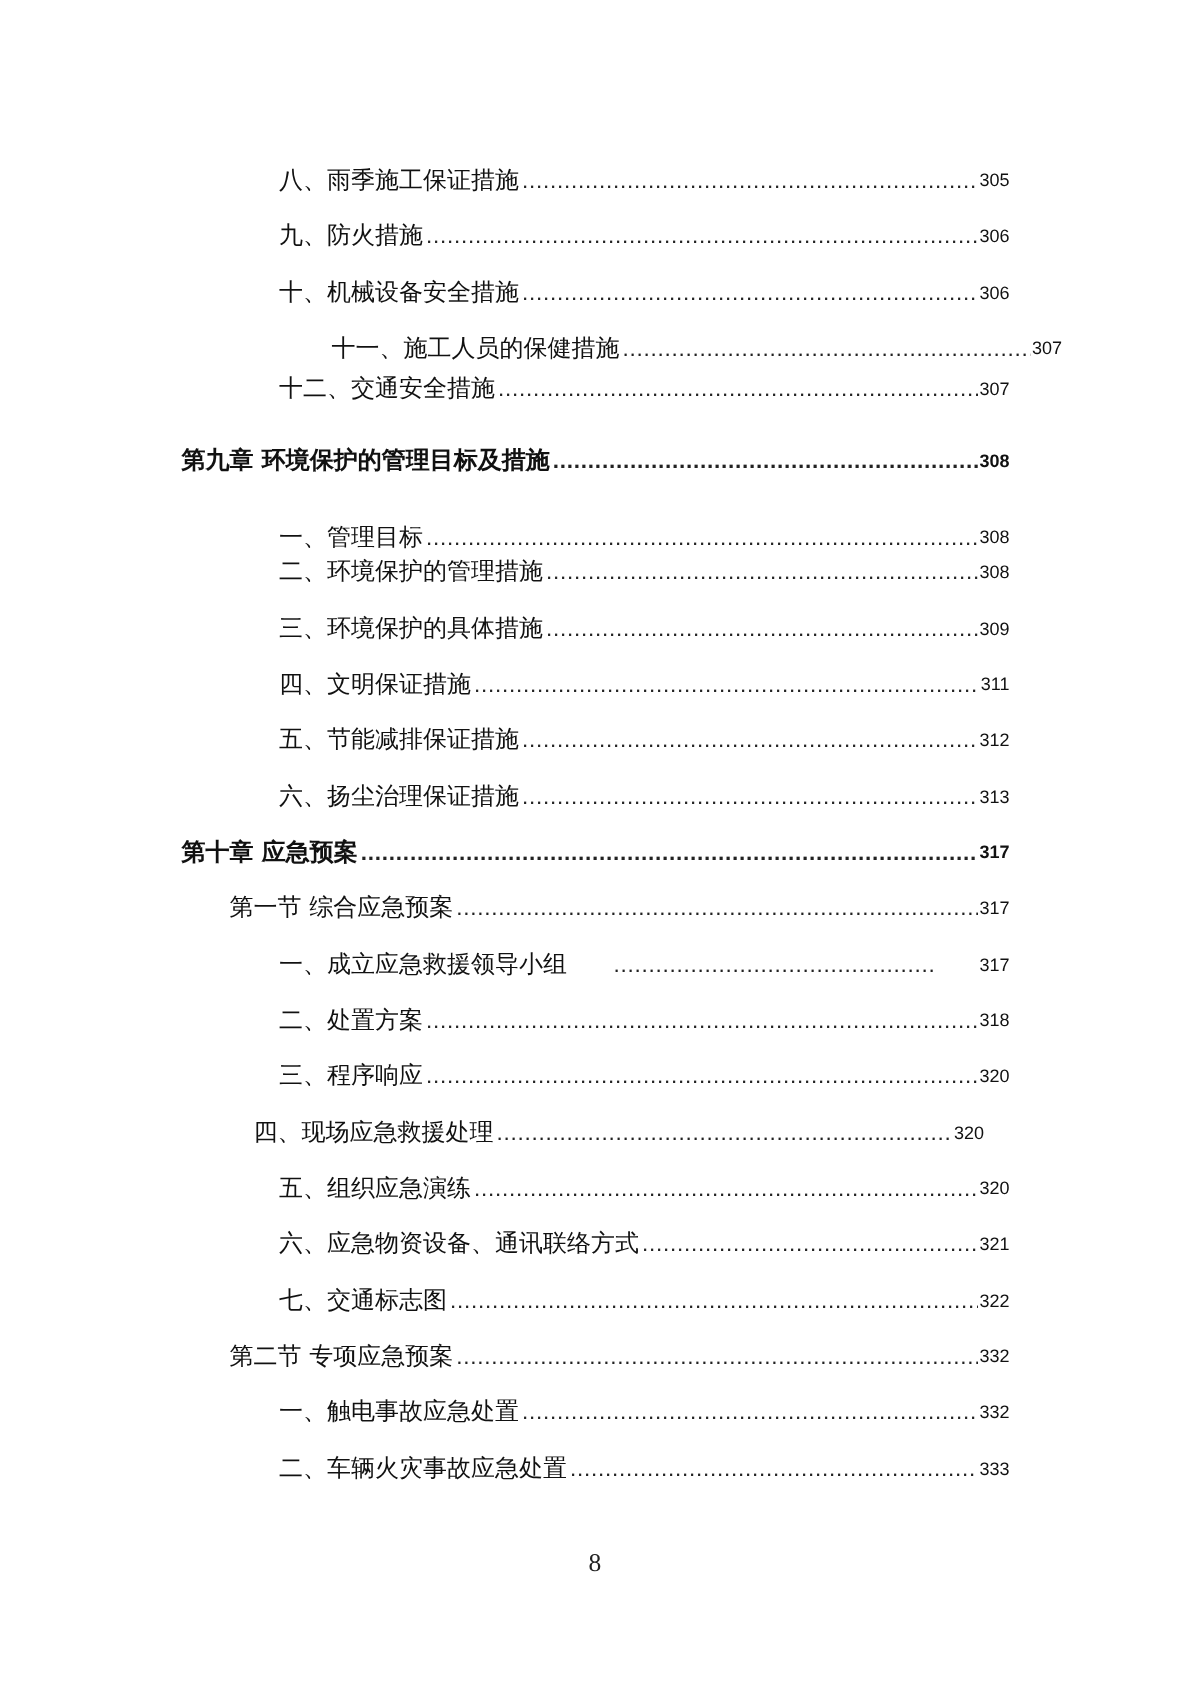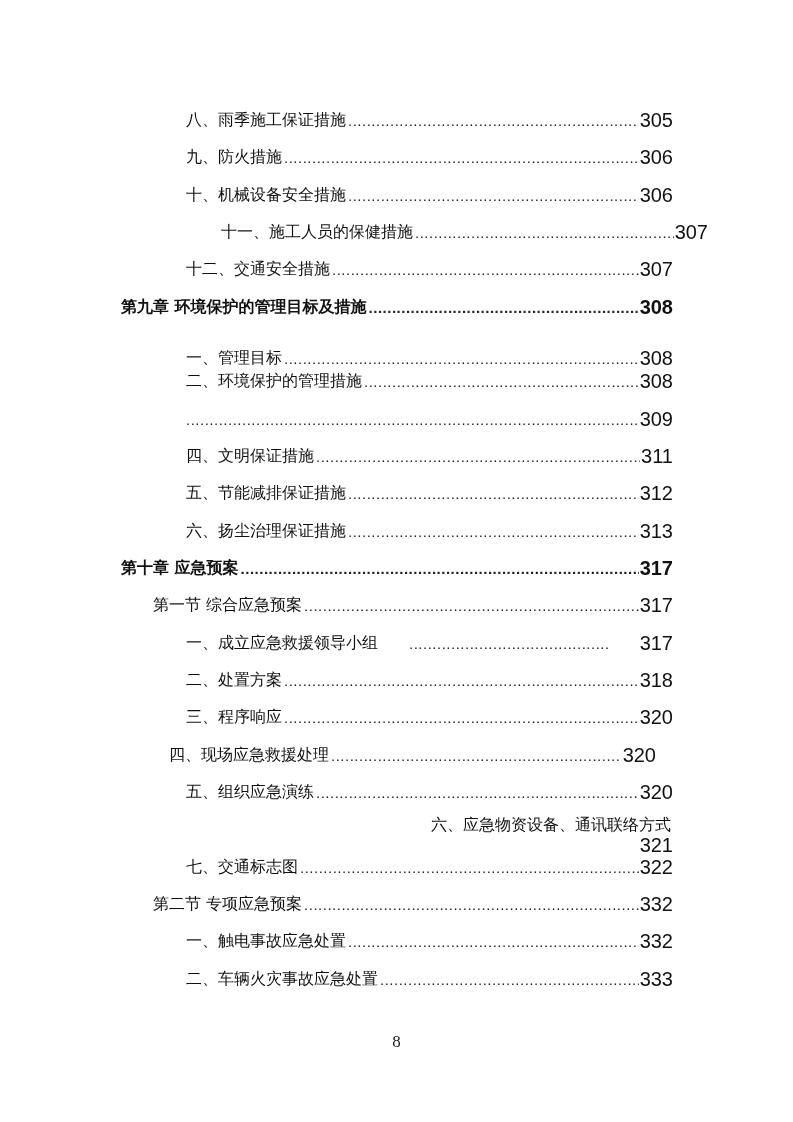--- a/index.html
+++ b/index.html
@@ -2,21 +2,21 @@
 <html><head>
 <meta charset="utf-8">
 <style>
   html, body { margin:0; padding:0; background:#ffffff; }
   body { width:793px; height:1122px; position:relative; overflow:hidden; color:#111; }
   .toc { position:absolute; left:0; top:0; width:793px; }
   .row { position:absolute; left:0; width:793px; height:24px; display:flex; align-items:flex-end; font-family:"DejaVu Sans", "Liberation Sans", sans-serif; font-size:16px; line-height:20px; }
   .row .title { white-space:nowrap; padding-right:2px; }
   .row .dots { flex:1; overflow:hidden; white-space:nowrap; letter-spacing:0.5px; color:#222; font-family:"Liberation Sans", sans-serif; font-size:15px; line-height:18px; }
   .row .dots::before { content:"...................................................................................................................................................................................................."; }
-  .row .page { font-family:"Liberation Sans", sans-serif; font-size:20px; padding-left:1px; }
+  .row .page { font-family:"Liberation Sans", sans-serif; font-size:12px; padding-left:1px; }
   .lvl-chapter { font-weight:bold; }
   .lvl-chapter .dots { font-weight:bold; }
   .lvl-chapter .page { font-weight:bold; }
   .footer { position:absolute; top:1032px; left:0; width:793px; text-align:center; font-family:"Liberation Serif", serif; font-size:17px; color:#222; }
 </style>
 </head>
 <body>
 
 <div class="toc">
   <div class="row lvl-item" style="top: 106px; left: 186px; width: 487px;">
@@ -32,41 +32,42 @@
   <div class="row lvl-item" style="top: 181px; left: 186px; width: 487px;">
       <span class="title">十、机械设备安全措施</span>
       <span class="dots"></span>
       <span class="page">306</span>
     </div>
   <div class="row lvl-item" style="top: 218px; left: 186px; width: 487px; margin-left: 35px;">
       <span class="title">十一、施工人员的保健措施</span>
       <span class="dots"></span>
       <span class="page">307</span>
     </div>
-  <div class="row lvl-item" style="top: 255px; left: 186px; width: 487px;">
+  <div class="row lvl-item" style="top: 245px; left: 186px; width: 487px;">
       <span class="title">十二、交通安全措施</span>
       <span class="dots"></span>
       <span class="page">307</span>
     </div>
   <div class="row lvl-chapter" style="top: 293px; left: 121px; width: 552px;">
       <span class="title">第九章  环境保护的管理目标及措施</span>
       <span class="dots"></span>
       <span class="page">308</span>
     </div>
   <div class="row lvl-item" style="top: 344px; left: 186px; width: 487px; align-items: flex-end;">
       <span class="title">一、管理目标</span>
       <span class="dots"></span>
       <span class="page">308</span>
     </div>
   <div class="row lvl-item" style="top: 367px; left: 186px; width: 487px;">
       <span class="title">二、环境保护的管理措施</span>
       <span class="dots"></span>
       <span class="page">308</span>
     </div>
   <div class="row lvl-item" style="top: 405px; left: 186px; width: 487px;">
+      <span class="title">三、环境保护的具体措施</span>
       <span class="dots"></span>
       <span class="page">309</span>
     </div>
   <div class="row lvl-item" style="top: 442px; left: 186px; width: 487px;">
       <span class="title">四、文明保证措施</span>
       <span class="dots"></span>
       <span class="page">311</span>
     </div>
   <div class="row lvl-item" style="top: 479px; left: 186px; width: 487px;">
       <span class="title">五、节能减排保证措施</span>
@@ -106,21 +107,21 @@
   <div class="row lvl-item" style="top: 741px; left: 169px; width: 487px;">
       <span class="title">四、现场应急救援处理</span>
       <span class="dots"></span>
       <span class="page">320</span>
     </div>
   <div class="row lvl-item" style="top: 778px; left: 186px; width: 487px;">
       <span class="title">五、组织应急演练</span>
       <span class="dots"></span>
       <span class="page">320</span>
     </div>
-  <div class="row lvl-item" style="top: 815px; left: 186px; width: 487px; flex-direction: column;">
+  <div class="row lvl-item" style="top: 815px; left: 186px; width: 487px;">
       <span class="title">六、应急物资设备、通讯联络方式</span>
       <span class="dots"></span>
       <span class="page">321</span>
     </div>
   <div class="row lvl-item" style="top: 853px; left: 186px; width: 487px;">
       <span class="title">七、交通标志图</span>
       <span class="dots"></span>
       <span class="page">322</span>
     </div>
   <div class="row lvl-section" style="top: 890px; left: 153px; width: 520px;">

